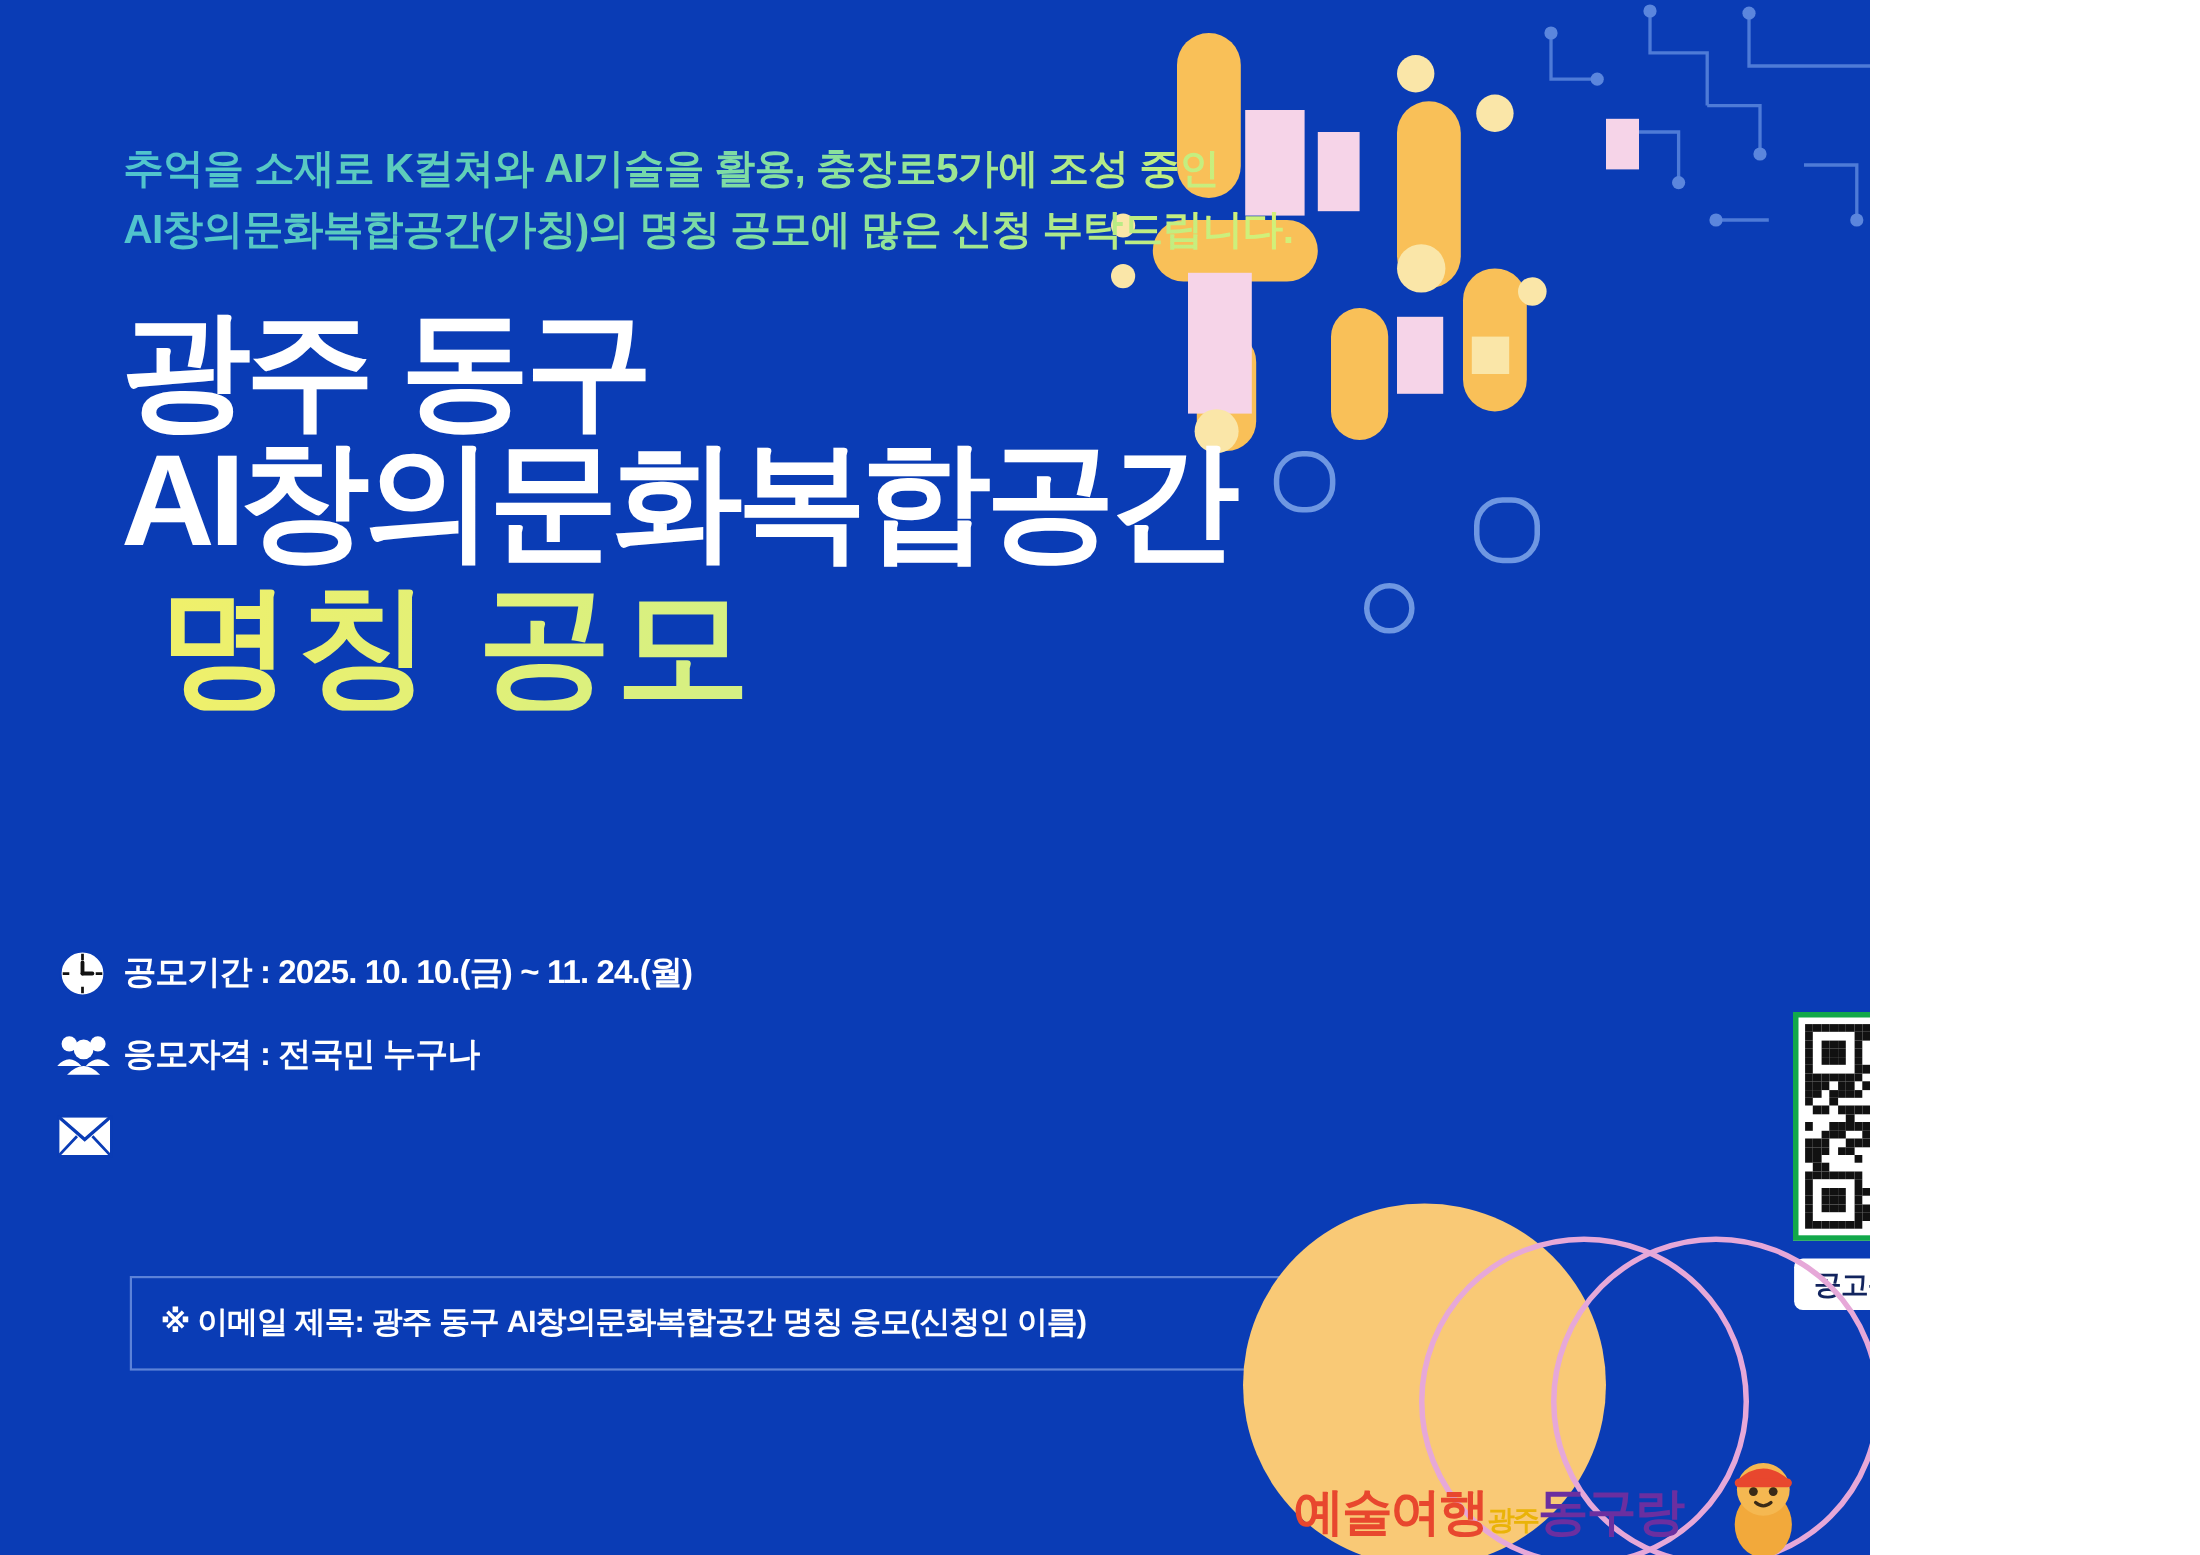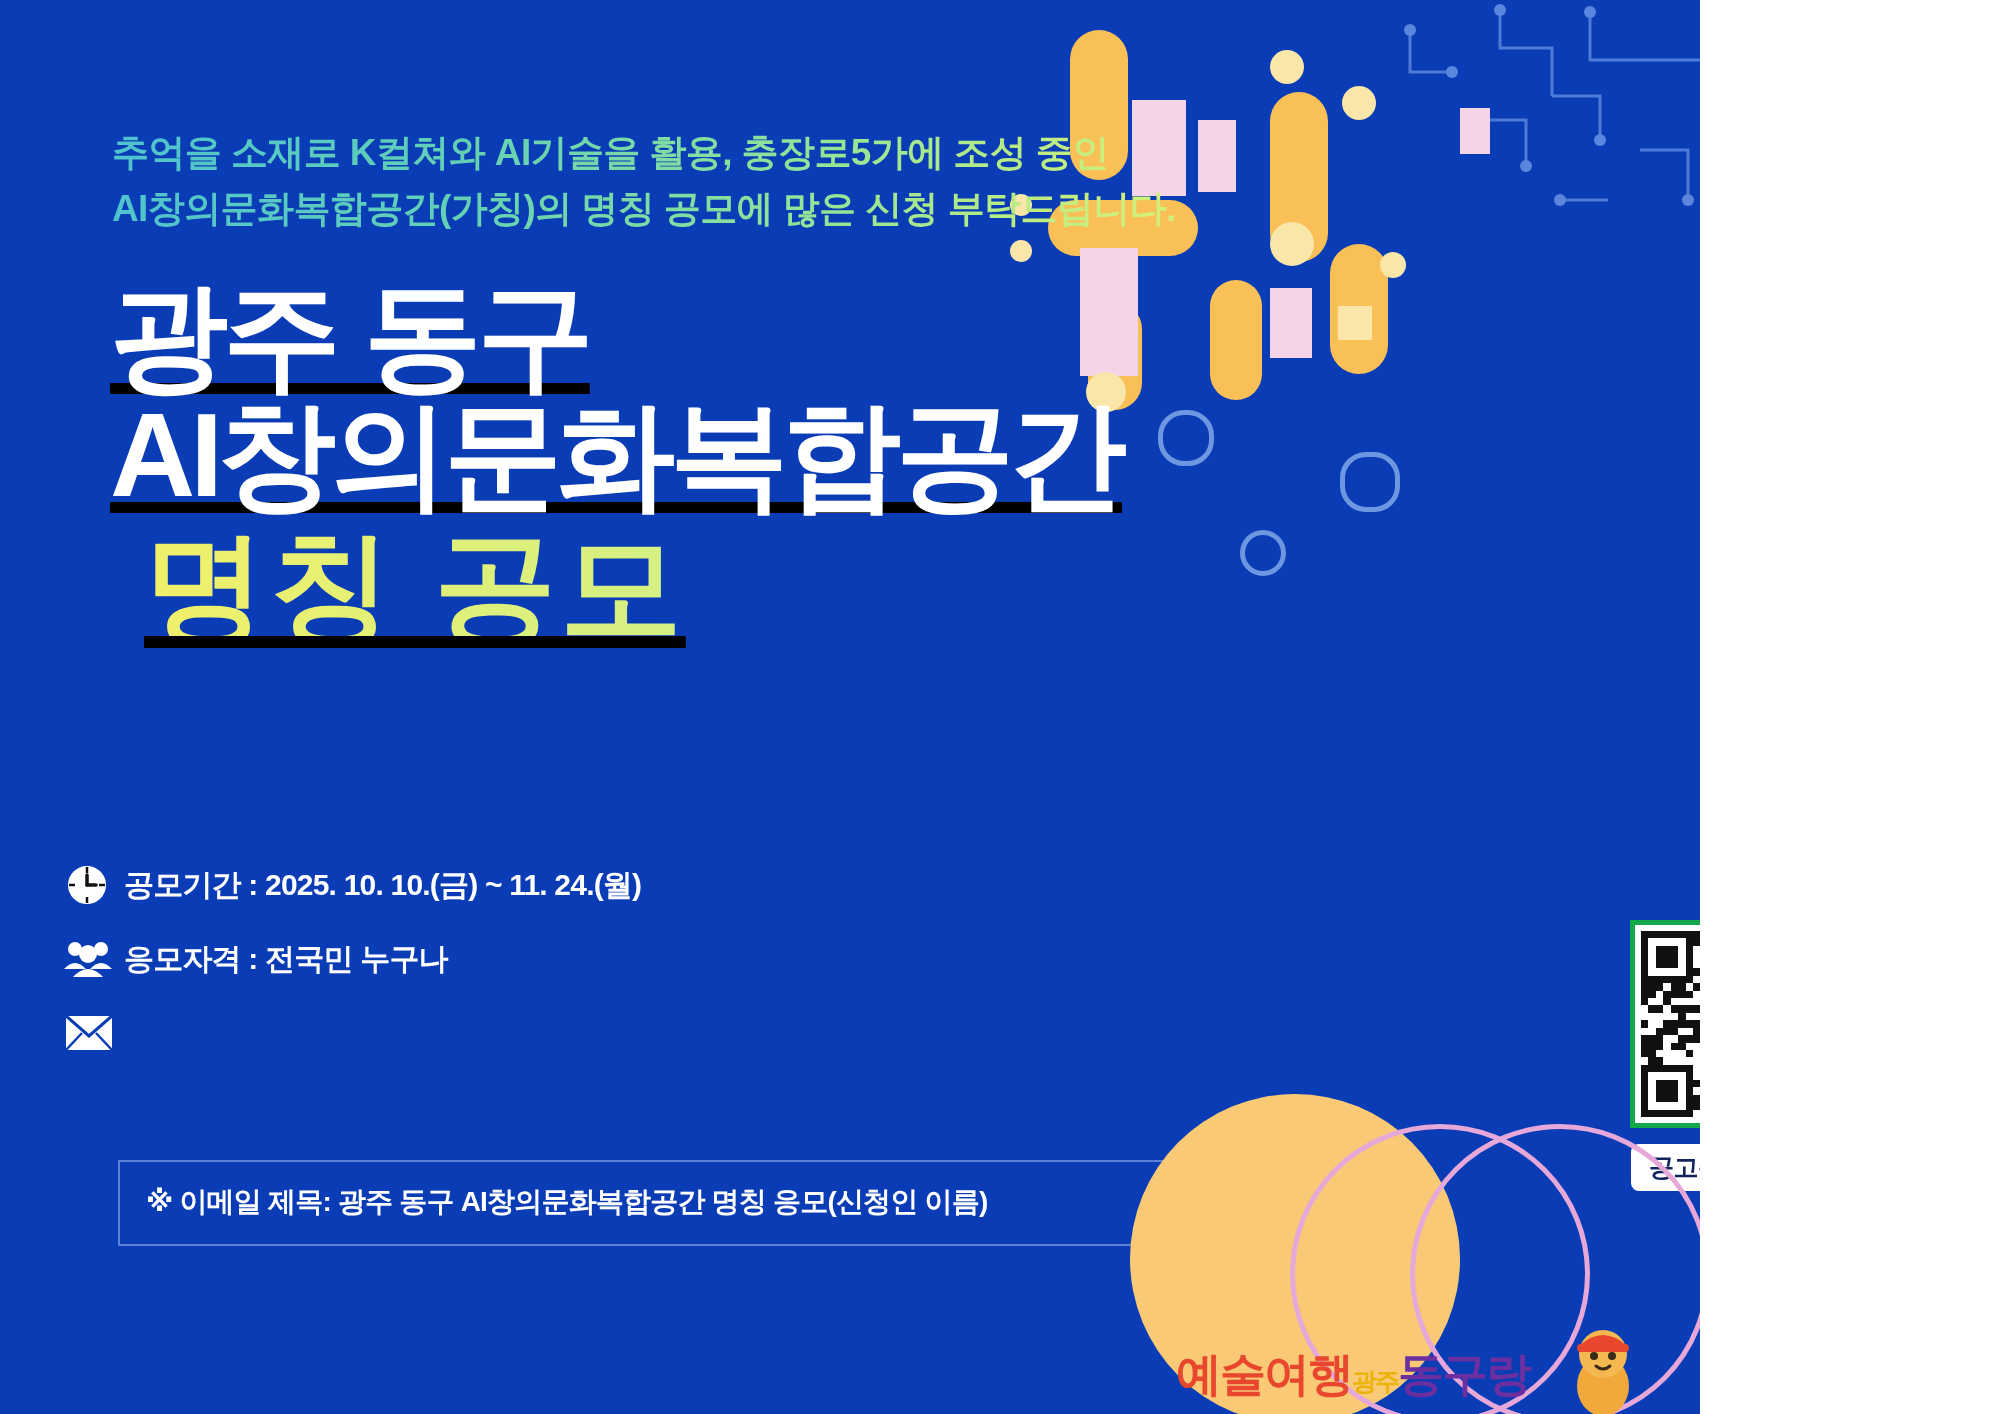--- a/index.html
+++ b/index.html
@@ -27,38 +27,38 @@
     width: 1420px;
     font-size: 37px; font-weight: 700; line-height: 1.52;
     letter-spacing: -0.6px;
     white-space: pre-line;
     background: linear-gradient(95deg, #4FC3CF 0%, #62D0B6 24%, #8FE39A 48%, #CFF07A 72%, #F2EE63 100%);
     -webkit-background-clip: text; background-clip: text;
     -webkit-text-fill-color: transparent; color: transparent;
   }
 
   
-  #title-block { position: absolute; left: 110px; top: 280px; width: 1400px; text-decoration: underline; }
+  #title-block { position: absolute; left: 110px; top: 280px; width: 1400px; }
   .t-line {
     font-weight: 900; color: #FFFFFF;
     letter-spacing: -5px; line-height: 0.96;
     white-space: nowrap;
   }
   #t1 { font-size: 118px; }
   #t2 { font-size: 118px; margin-top: 6px; }
   #t3 {
     font-size: 122px; margin-top: 16px; margin-left: 34px;
     letter-spacing: 4px;
     background: linear-gradient(92deg, #F0F06A 0%, #D5F083 38%, #B7F0A8 72%, #AEF0BE 100%);
     -webkit-background-clip: text; background-clip: text;
     -webkit-text-fill-color: transparent; color: transparent;
   }
 
   
-  #info { position: absolute; left: 64px; top: 862px; width: 1180px; }
+  #info { position: absolute; left: 52px; top: 862px; width: 1180px; }
   .info-row { display: flex; align-items: flex-start; margin-bottom: 28px; }
   .info-ico { width: 60px; min-width: 60px; height: 46px; display: flex; align-items: center; justify-content: flex-start; }
   .info-txt {
     color: #FFFFFF; font-size: 30px; font-weight: 700;
     letter-spacing: -0.8px; line-height: 1.38; padding-top: 2px;
     white-space: pre-line;
   }
   .u { text-decoration: underline; text-underline-offset: 4px; }
 
   

